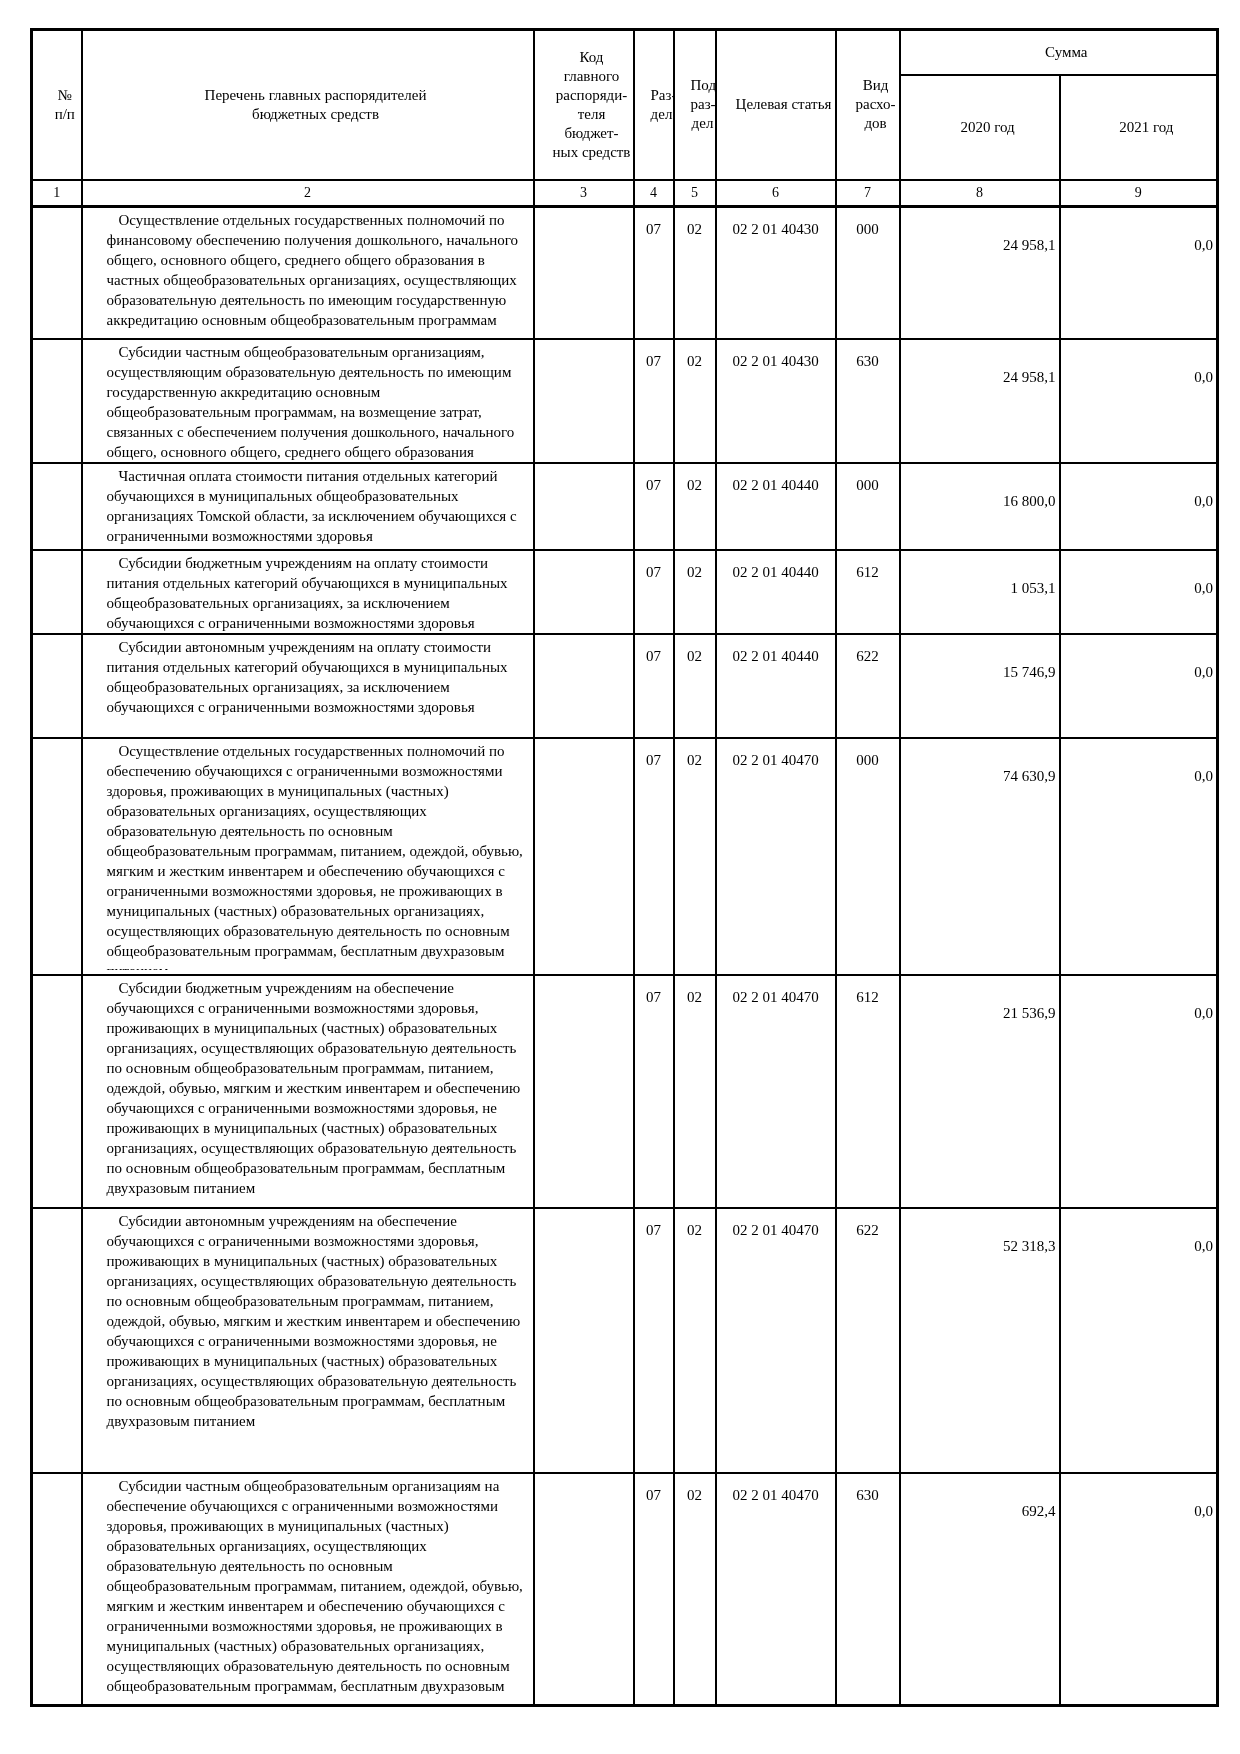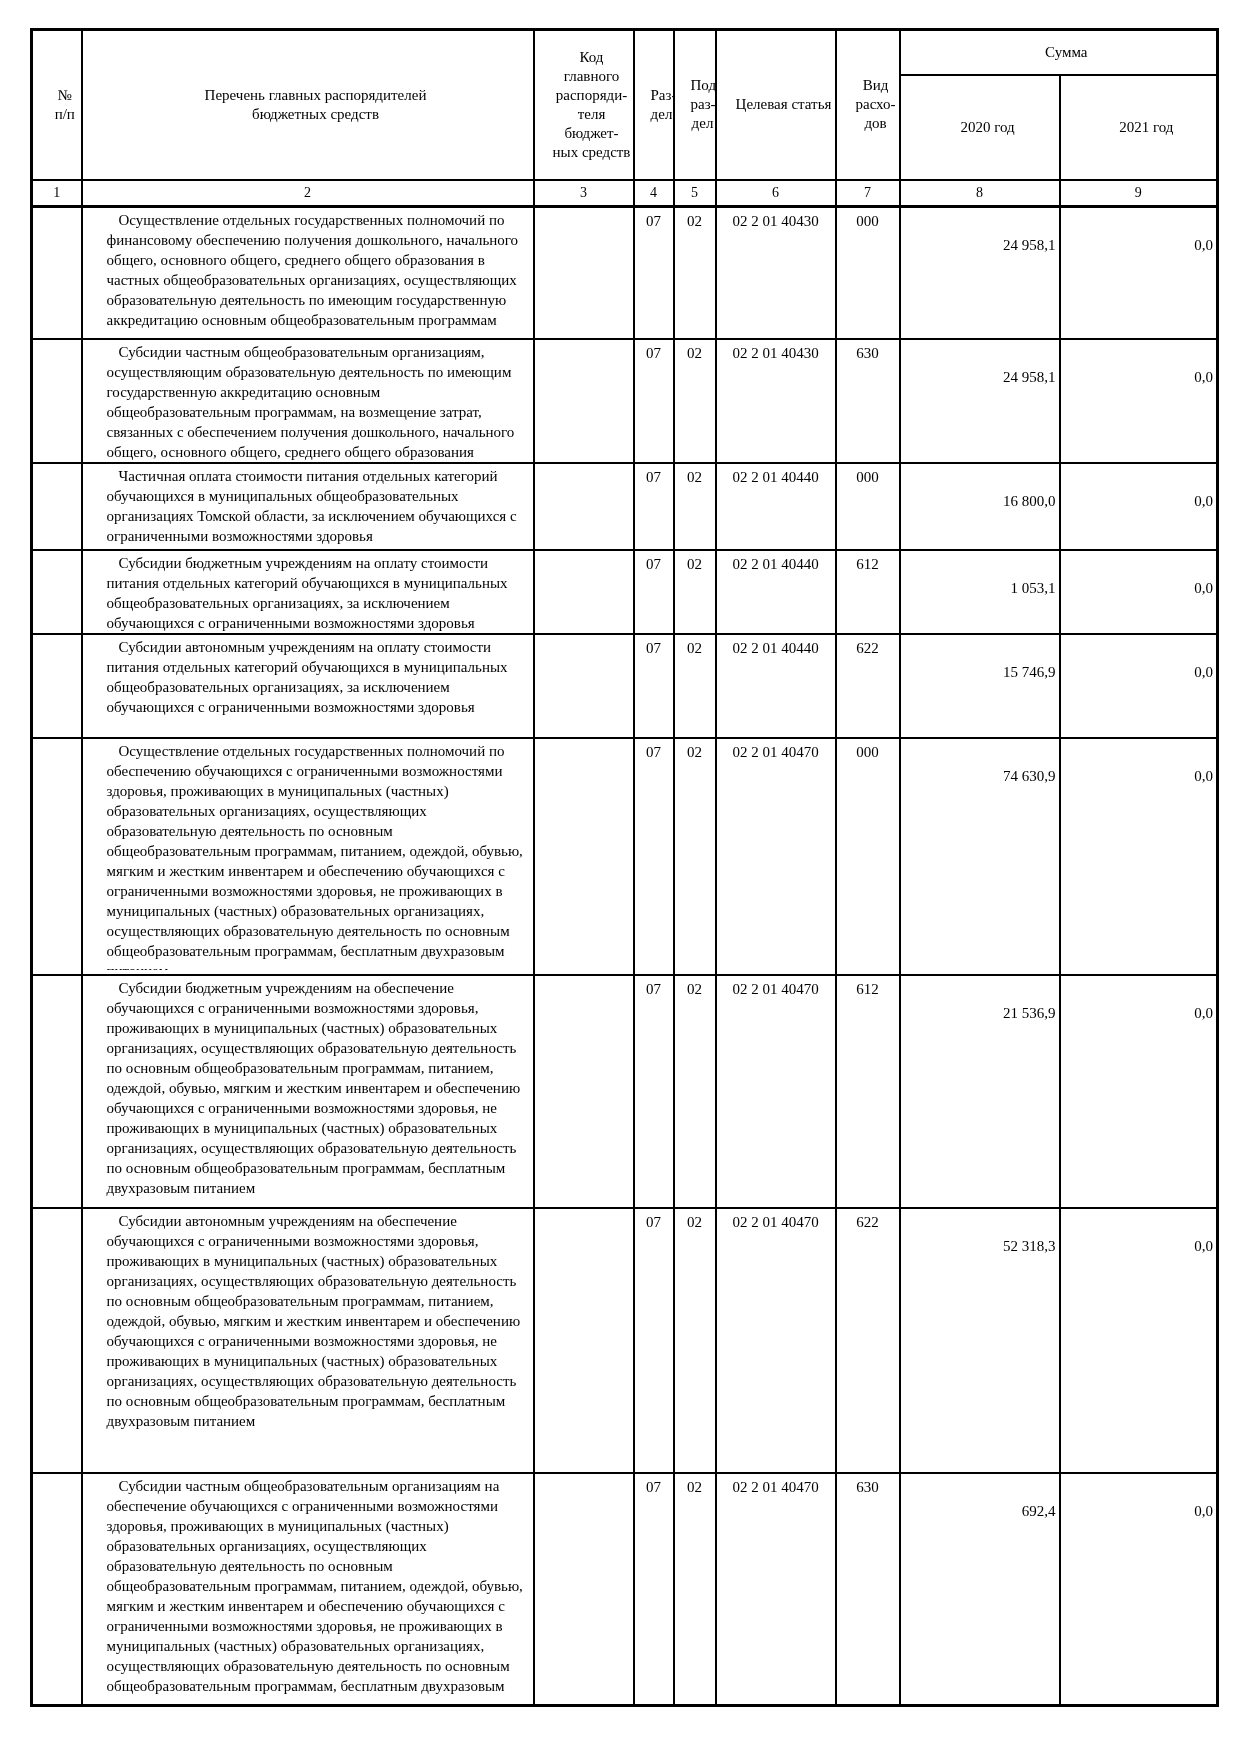--- a/index.html
+++ b/index.html
@@ -41,21 +41,21 @@
   .txt {
     font-size:15px; line-height:20px;
     padding:2px 4px 0 24px;
     text-indent:12px;
     white-space:pre;
     overflow:hidden;
   }
   .val {
     display:block;
     font-size:15px; line-height:18px;
-    text-align:center; padding-top:4px;
+    text-align:center; padding-top:12px;
   }
   .sum {
     display:block;
     font-size:15px; line-height:18px;
     text-align:right; padding:4px 3px 0 0;margin-top:24px;
   }
 
   tr.r1 { height:132px; }
   tr.r2 { height:110px; }
   tr.r3 { height:87px; }

